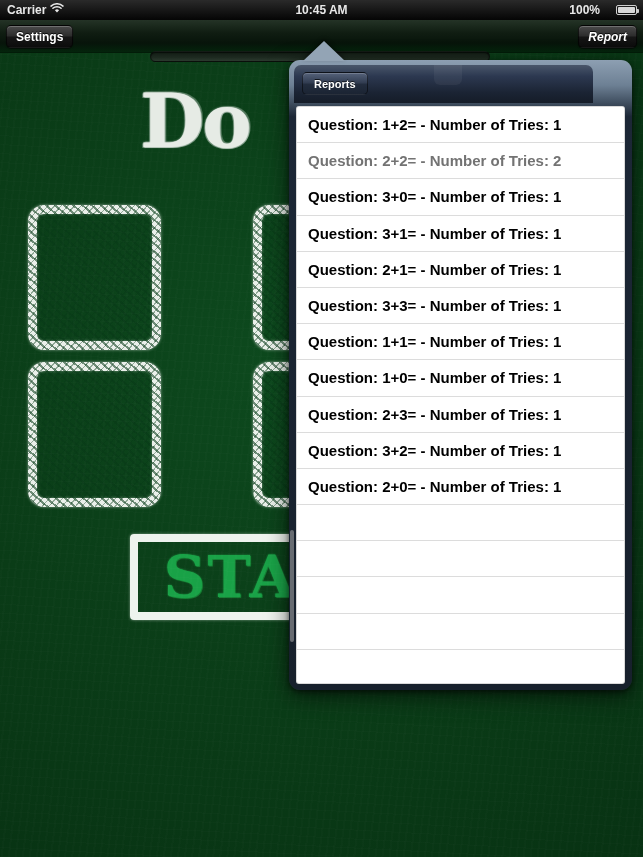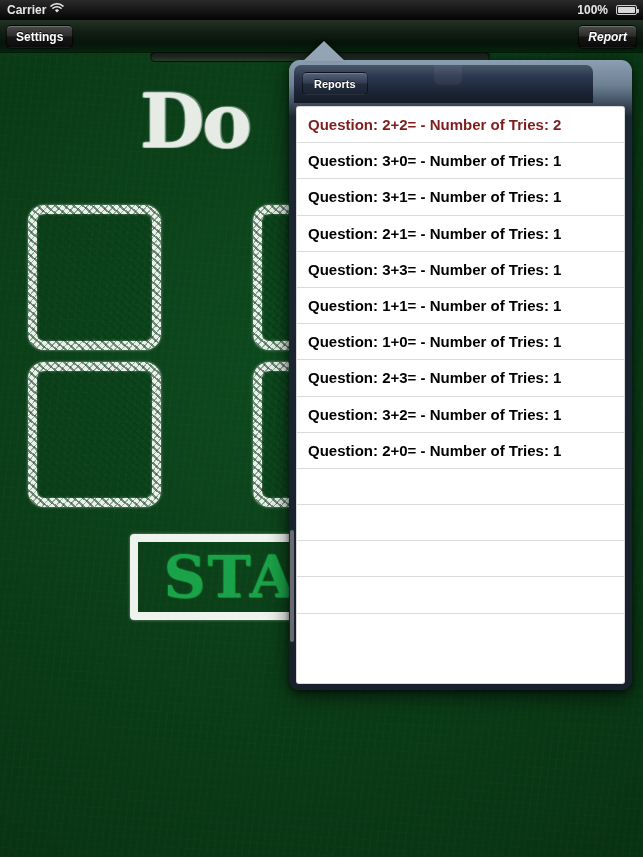--- a/index.html
+++ b/index.html
@@ -103,21 +103,21 @@
     position:absolute; left:0; top:0;
     width:643px; height:20px;
     background:linear-gradient(to bottom,#2a2a2a 0%,#151515 55%,#050505 100%);
     display:flex; align-items:center;
     color:#e8e8e8;
     font-size:12px; font-weight:700;
     z-index:40;
   }
   #status-left{ display:flex; align-items:center; gap:4px; padding-left:7px; }
   #status-center{ position:absolute; left:0; right:0; text-align:center; font-size:12px; font-weight:700; }
-  #status-right{ position:absolute; right:6px; display:flex; align-items:center; gap:8px; }
+  #status-right{ position:absolute; right:6px; display:flex; align-items:center; gap:16px; }
   .battery-shell{
     width:21px; height:10px;
     border:1px solid #cfcfcf; border-radius:2px;
     position:relative; display:inline-block;
   }
   .battery-shell::after{
     content:""; position:absolute; right:-3px; top:3px;
     width:2px; height:4px; background:#cfcfcf; border-radius:0 1px 1px 0;
   }
   .battery-fill{ position:absolute; left:1px; top:1px; bottom:1px; width:17px; background:#d8d8d8; border-radius:1px; }
@@ -219,21 +219,21 @@
     display:flex; align-items:center;
     padding-left:11px;
     border-bottom:1px solid #dcdcdc;
     font-size:15px;
     font-weight:700;
     color:#000;
     white-space:nowrap;
     background:#fff;
     cursor:default;
   }
-  .report-row.highlight{ color:#7f1d1d; }
+  .report-row.highlight{ color:#737373; }
   .report-row.empty{ }
 
   #scroll-indicator{
     position:absolute;
     left:290px; top:530px;
     width:4px; height:112px;
     background:rgba(170,170,170,.55);
     border-radius:2px;
     z-index:52;
   }
@@ -261,20 +261,21 @@
     <div id="status-left">
       <span>Carrier</span>
       <span>
         <svg width="14" height="11" viewBox="0 0 14 11">
           <path d="M7 9.6 L4.9 7.2 A3.3 3.3 0 0 1 9.1 7.2 Z" fill="#e8e8e8"></path>
           <path d="M2.9 5.3 A6 6 0 0 1 11.1 5.3" stroke="#e8e8e8" stroke-width="1.5" fill="none" stroke-linecap="round"></path>
           <path d="M1 3.1 A8.8 8.8 0 0 1 13 3.1" stroke="#e8e8e8" stroke-width="1.5" fill="none" stroke-linecap="round"></path>
         </svg>
       </span>
     </div>
+    <div id="status-center">10:45 AM</div>
     <div id="status-right">
       <span>100%</span>
       <span class="battery-shell">
         <span class="battery-fill"></span>
       </span>
     </div>
   </div>
 
   <div id="toolbar">
     <div class="tb-btn" id="settings-button">Settings</div>
@@ -284,20 +285,21 @@
 
   <div id="popover-arrow"></div>
   <div id="popover">
     <div id="popover-frame"></div>
 
     <div id="popover-navbar">
       <div id="reports-title-btn">Reports</div>
     </div>
 
     <div id="reports-list">
+        <div class="report-row">Question: 1+2= - Number of Tries: 1</div>
         <div class="report-row highlight">Question: 2+2= - Number of Tries: 2</div>
         <div class="report-row">Question: 3+0= - Number of Tries: 1</div>
         <div class="report-row">Question: 3+1= - Number of Tries: 1</div>
         <div class="report-row">Question: 2+1= - Number of Tries: 1</div>
         <div class="report-row">Question: 3+3= - Number of Tries: 1</div>
         <div class="report-row">Question: 1+1= - Number of Tries: 1</div>
         <div class="report-row">Question: 1+0= - Number of Tries: 1</div>
         <div class="report-row">Question: 2+3= - Number of Tries: 1</div>
         <div class="report-row">Question: 3+2= - Number of Tries: 1</div>
         <div class="report-row">Question: 2+0= - Number of Tries: 1</div>

